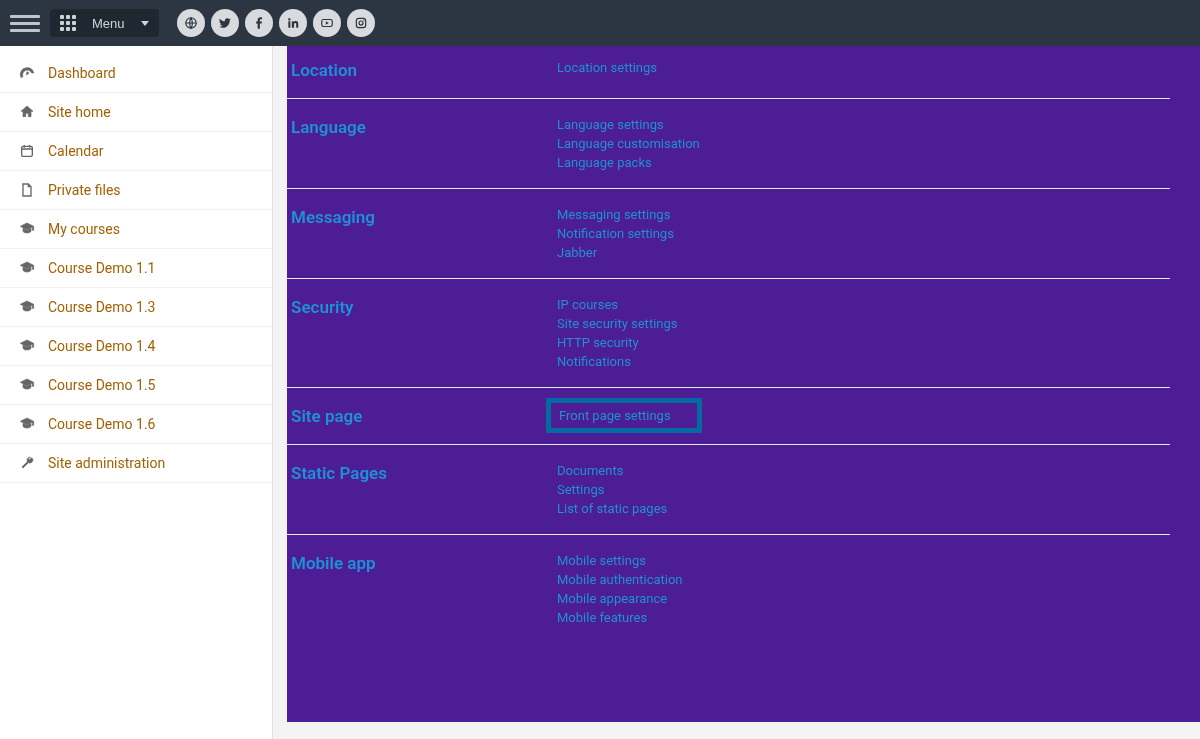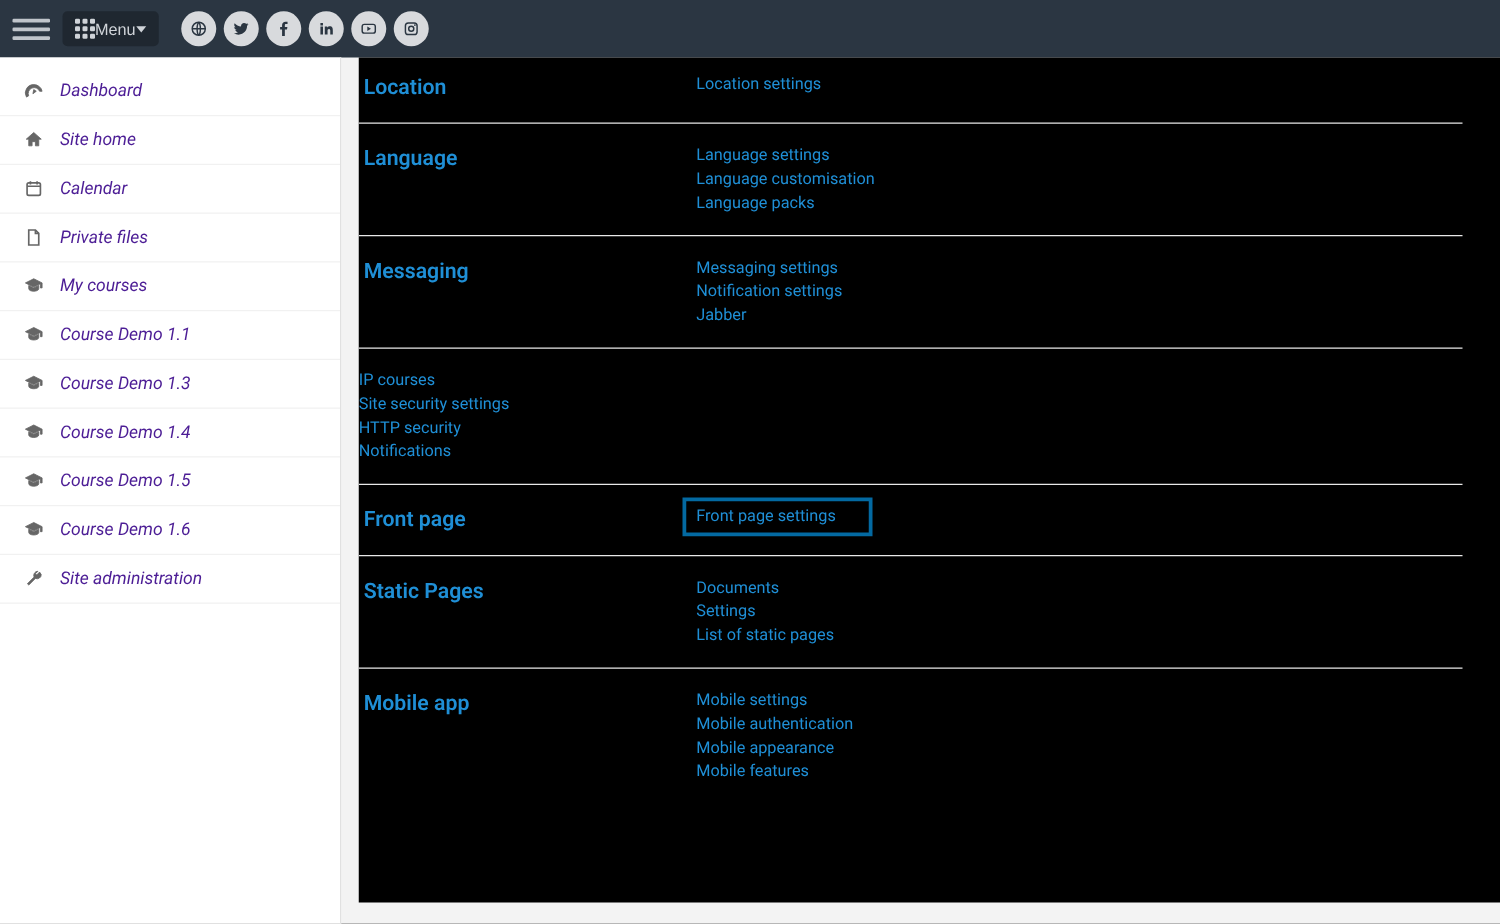--- a/index.html
+++ b/index.html
@@ -36,21 +36,21 @@
       border-radius: 1px;
     }
     .menu-button {
       background: #1f2730;
       color: #cfd3d8;
       border: none;
       border-radius: 4px;
       padding: 6px 10px;
       display: flex;
       align-items: center;
-      gap: 0;
+      gap: 16px;
       cursor: pointer;
       font-size: 13px;
     }
     .menu-button .grid-icon {
       display: grid;
       grid-template-columns: repeat(3,4px);
       grid-template-rows: repeat(3,4px);
       gap: 2px;
     }
     .menu-button .grid-icon i {
@@ -88,37 +88,36 @@
       width: 273px;
       background: #fff;
       border-right: 1px solid #e1e1e1;
       padding-top: 8px;
     }
     .sidebar-item {
       display: flex;
       align-items: center;
       gap: 12px;
       padding: 10px 18px;
-      color: #4c1d95;
+      color: #a16207;
       cursor: pointer;
       font-size: 14px;
       border-bottom: 1px solid #f1f1f1;
-      font-style: italic;
     }
     .sidebar-item.indent {
     }
     .sidebar-item .icon {
       width: 18px; height: 18px;
       display: flex; align-items: center; justify-content: center;
       color: #666;
     }
     .sidebar-item .icon svg { width: 16px; height: 16px; fill: #666; stroke: #666; }
     .main {
       flex: 1;
-      background: #000000;
+      background: #4c1d95;
       margin: 0 0 17px 14px;
       overflow-y: auto;
       padding: 10px 30px 30px 0;
     }
     .category {
       border-top: 1px solid #e8e8e8;
       padding: 18px 0 18px 0;
       display: flex;
     }
     .category:first-child { border-top: none; padding-top: 4px; }
@@ -135,21 +134,21 @@
       flex-direction: column;
       gap: 4px;
     }
     .cat-links a {
       color: #1f8fd6;
       text-decoration: none;
       font-size: 13px;
       cursor: pointer;
     }
     .cat-links a.highlight {
-      border: 3px solid #0369a1;
+      border: 5px solid #0369a1;
       padding: 5px 26px 5px 8px;
       margin: -8px -29px -8px -11px;
       display: inline-block;
     }
   </style>
 </head>
 <body>
 
 <div class="topbar">
   <div class="hamburger">
@@ -326,29 +325,30 @@
       </div>
       <div class="category">
         <div class="cat-heading">Messaging</div>
         <div class="cat-links">
           <a>Messaging settings</a>
           <a>Notification settings</a>
           <a>Jabber</a>
         </div>
       </div>
       <div class="category">
+        <div class="cat-heading">Security</div>
         <div class="cat-links">
           <a>IP courses</a>
           <a>Site security settings</a>
           <a>HTTP security</a>
           <a>Notifications</a>
         </div>
       </div>
       <div class="category">
-        <div class="cat-heading">Front page</div>
+        <div class="cat-heading">Site page</div>
         <div class="cat-links">
           <a class="highlight">Front page settings</a>
         </div>
       </div>
       <div class="category">
         <div class="cat-heading">Static Pages</div>
         <div class="cat-links">
           <a>Documents</a>
           <a>Settings</a>
           <a>List of static pages</a>

